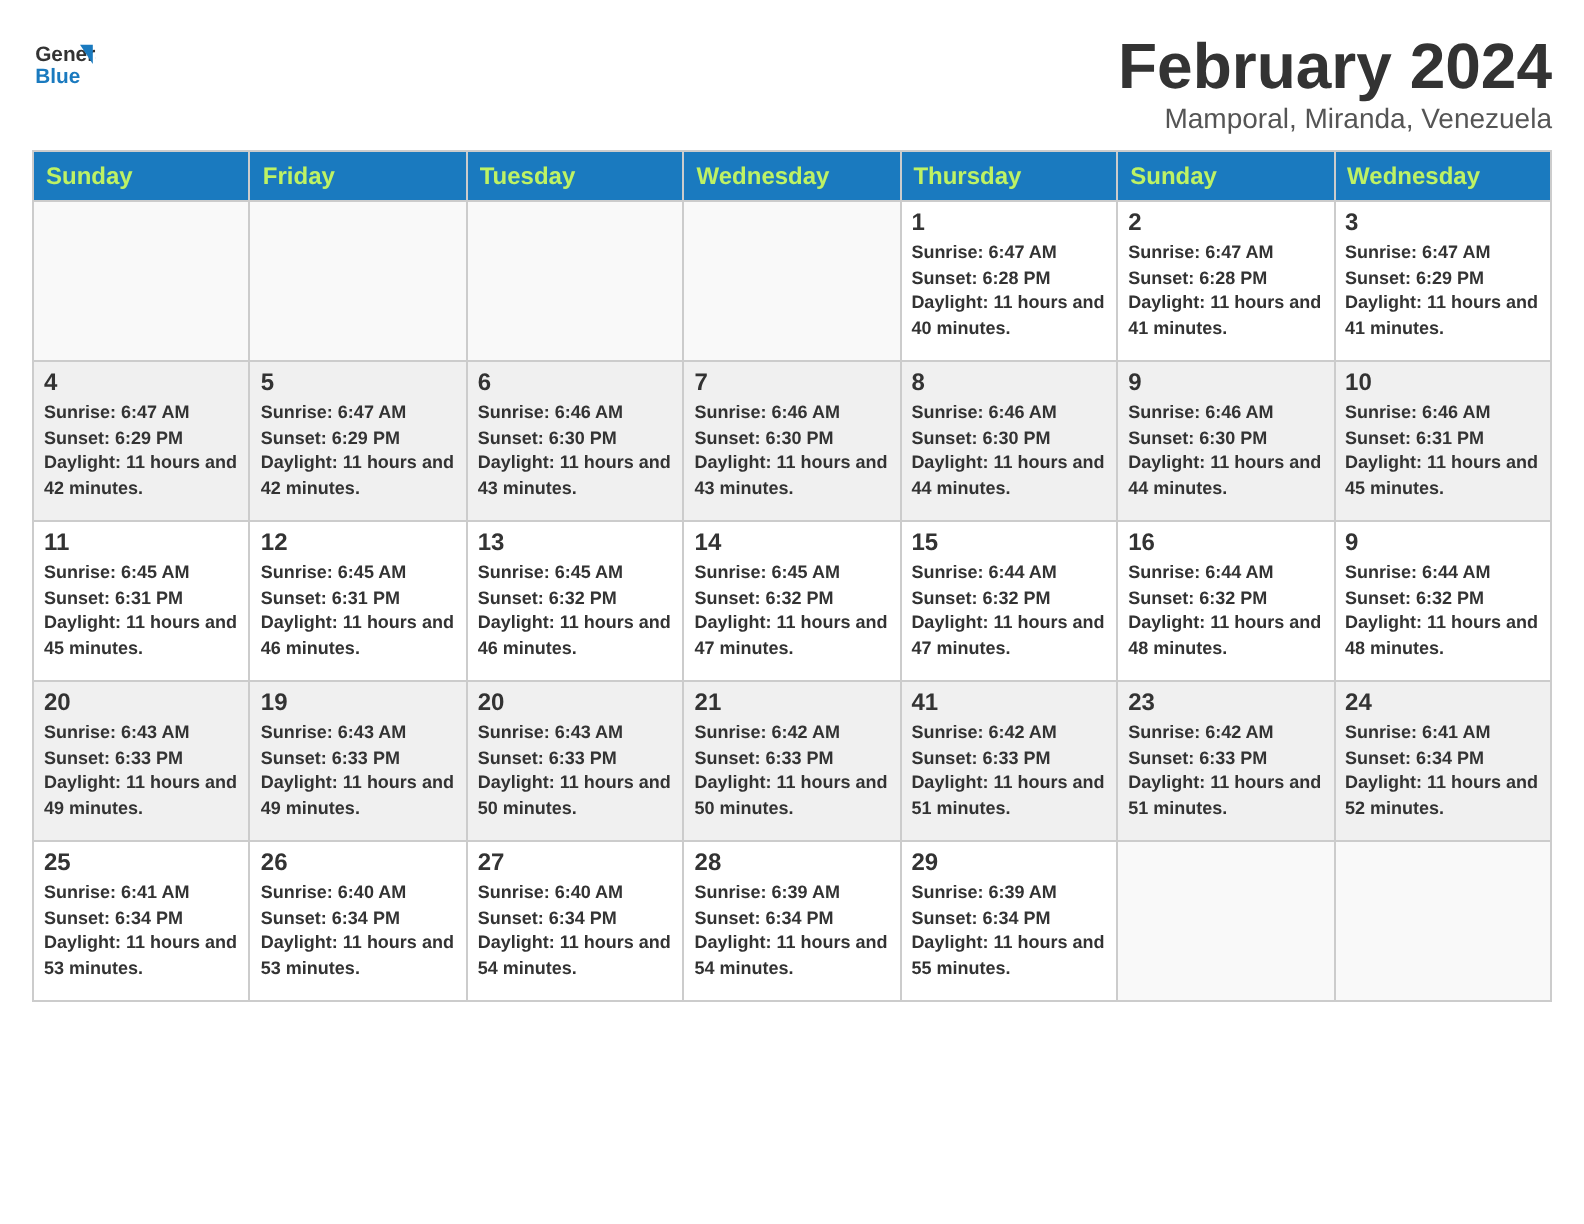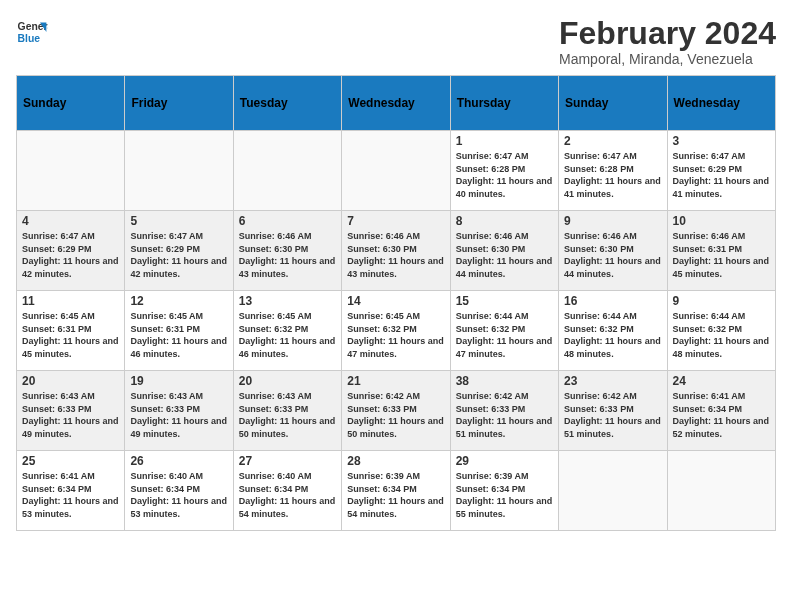--- a/index.html
+++ b/index.html
@@ -25,43 +25,44 @@
     .logo {
       display: flex;
       align-items: center;
       gap: 4px;
     }
     .logo-icon {
       width: 32px;
       height: 32px;
     }
     .title-block {
+      text-align: right;
     }
     .title-block h1 {
       font-size: 32px;
       font-weight: bold;
       color: #333;
       line-height: 1.1;
     }
     .title-block h2 {
       font-size: 14px;
       font-weight: normal;
       color: #555;
     }
     .calendar {
       width: 100%;
       border-collapse: collapse;
     }
     .calendar th {
       background: #1a7abf;
-      color: #000000;
+      color: #bef264;
       font-size: 12px;
       font-weight: bold;
       text-align: left;
-      padding: 20px 6px;
+      padding: 5px 6px;
       border: 1px solid #ccc;
     }
     .calendar td {
       border: 1px solid #ccc;
       vertical-align: top;
       padding: 3px 5px;
       font-size: 9.5px;
       color: #333;
       width: calc(100% / 7);
       height: 80px;
@@ -250,21 +251,21 @@
 Sunset: 6:33 PM
 Daylight: 11 hours and 50 minutes.</div>
           </td>
           <td class="row-shade">
             <span class="day-num">21</span>
             <div class="day-info" style="white-space: pre-line;">Sunrise: 6:42 AM
 Sunset: 6:33 PM
 Daylight: 11 hours and 50 minutes.</div>
           </td>
           <td class="row-shade">
-            <span class="day-num">38</span>
+            <span class="day-num">41</span>
             <div class="day-info" style="white-space: pre-line;">Sunrise: 6:42 AM
 Sunset: 6:33 PM
 Daylight: 11 hours and 51 minutes.</div>
           </td>
           <td class="row-shade">
             <span class="day-num">23</span>
             <div class="day-info" style="white-space: pre-line;">Sunrise: 6:42 AM
 Sunset: 6:33 PM
 Daylight: 11 hours and 51 minutes.</div>
           </td>

